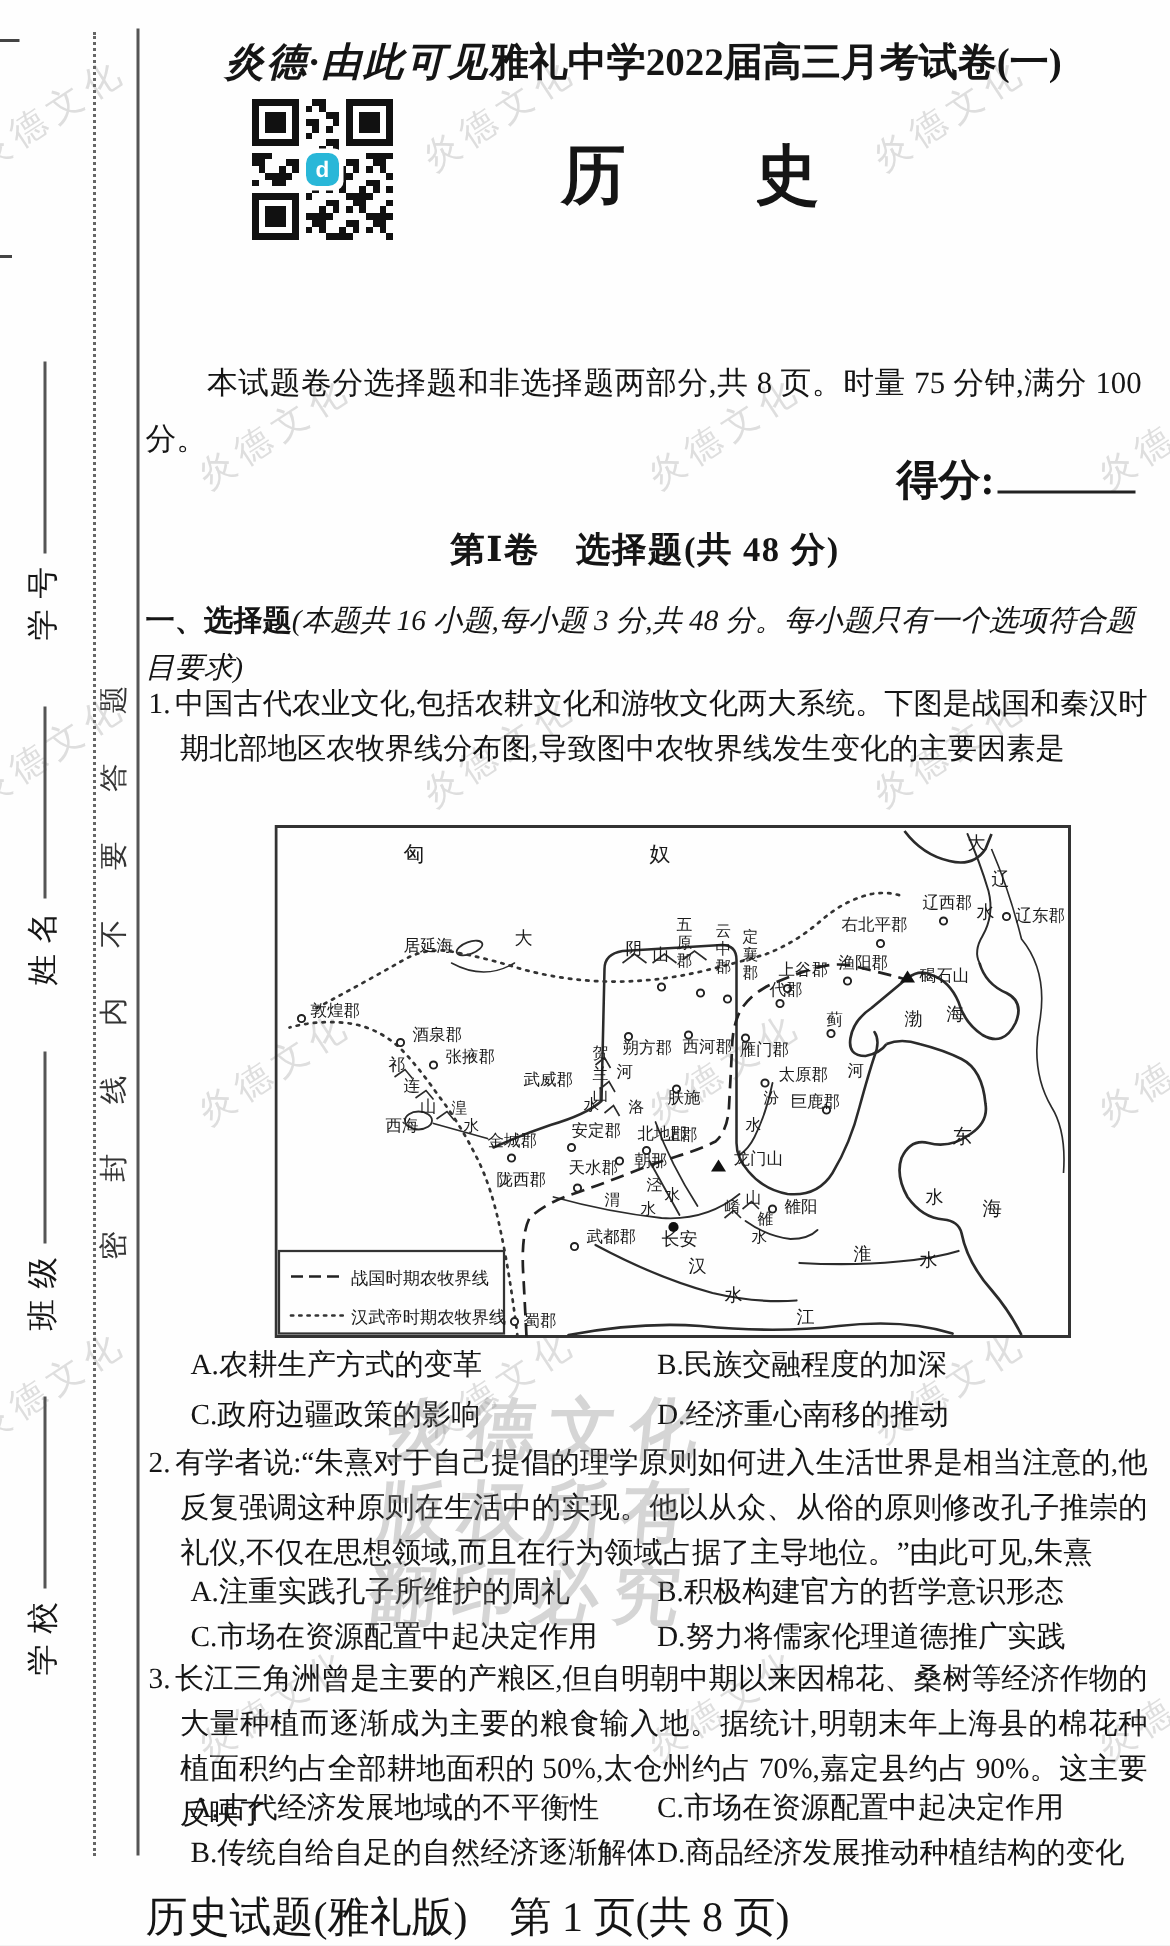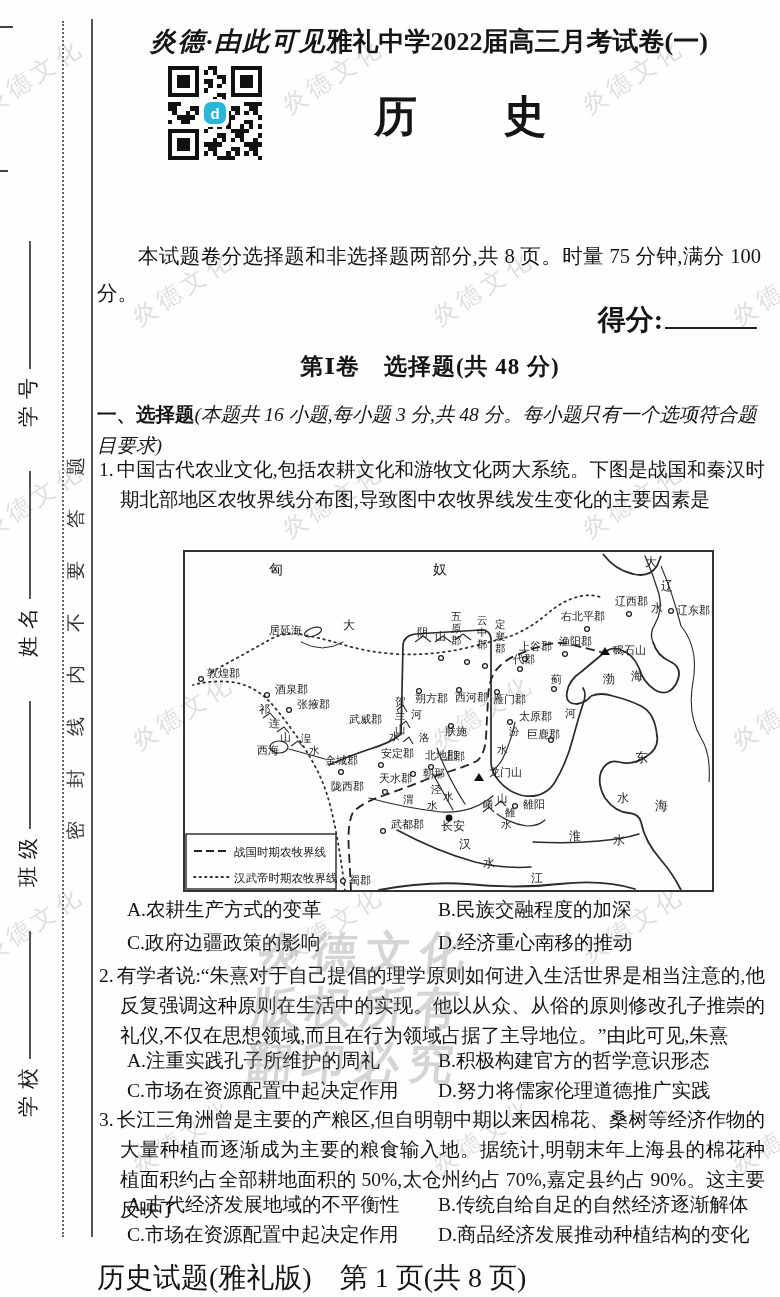--- a/index.html
+++ b/index.html
@@ -423,22 +423,22 @@
     <span>B.积极构建官方的哲学意识形态</span>
     <span>C.市场在资源配置中起决定作用</span>
     <span>D.努力将儒家伦理道德推广实践</span>
   </div>
 
   <div class="question" style="top:1105px;">
     <span class="qnum">3.</span><span>长江三角洲曾是主要的产粮区,但自明朝中期以来因棉花、桑树等经济作物的大量种植而逐渐成为主要的粮食输入地。据统计,明朝末年上海县的棉花种植面积约占全部耕地面积的 50%,太仓州约占 70%,嘉定县约占 90%。这主要反映了</span>
   </div>
   <div class="options" style="top:1191px;grid-auto-rows:30px;">
     <span>A.古代经济发展地域的不平衡性</span>
+    <span>C.市场在资源配置中起决定作用</span>
     <span>B.传统自给自足的自然经济逐渐解体</span>
-    <span>C.市场在资源配置中起决定作用</span>
     <span>D.商品经济发展推动种植结构的变化</span>
   </div>
 
   <div class="center-wm" id="center-wm">
       <div>炎德文化</div>
       <div>版权所有</div>
       <div>翻印必究</div>
     </div>
 
   <div class="footer">历史试题(雅礼版)　第 1 页(共 8 页)</div>

